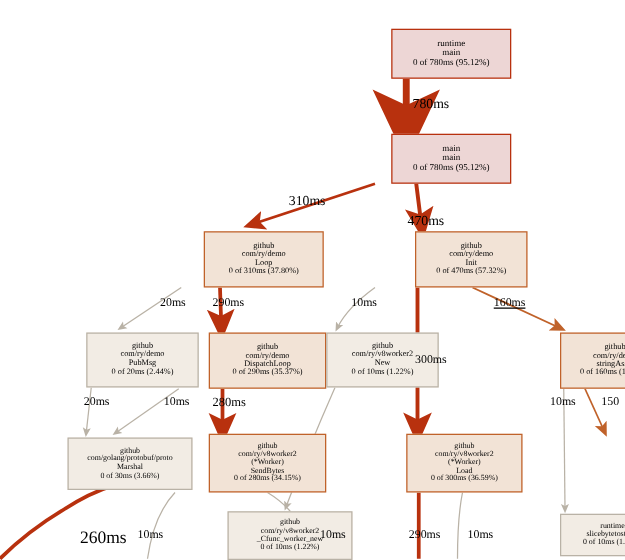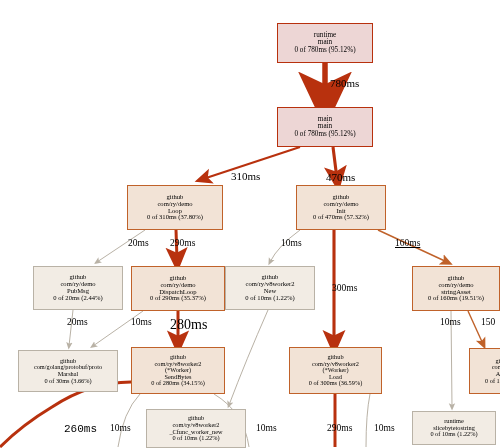--- a/index.html
+++ b/index.html
@@ -17,20 +17,21 @@
     display:flex;
     flex-direction:column;
     align-items:center;
     justify-content:center;
     text-align:center;
     line-height:1.04;
     white-space:nowrap;
     background:#f2ece4;
     border:1px solid #b9b2a6;
     color:#000000;
+    margin-left:36px;
   }
   .node-box .ln{display:block;}
   .edge-label{
     position:absolute;
     font-family:"Liberation Serif", serif;
     color:#000000;
     white-space:nowrap;
     line-height:1;
   }
 </style>
@@ -210,30 +211,30 @@
       <span class="ln">0 of 10ms (1.22%)</span>
     </div>
     <div class="node-box" style="left: 412px; top: 411px; width: 84px; height: 34px; font-size: 6.3px; background: rgb(242, 236, 228); border: 1px solid rgb(185, 178, 166);">
       <span class="ln">runtime</span>
       <span class="ln">slicebytetostring</span>
       <span class="ln">0 of 10ms (1.22%)</span>
     </div>
   </div>
 <div id="labels-layer">
     <div class="edge-label" style="left: 330px; top: 78px; font-size: 11px; color: rgb(0, 0, 0); text-align: right;">780ms</div>
-    <div class="edge-label" style="left: 231px; top: 171px; font-size: 11px; color: rgb(0, 0, 0); text-align: right;">310ms</div>
+    <div class="edge-label" style="left: 231px; top: 156px; font-size: 11px; color: rgb(0, 0, 0); text-align: right;">310ms</div>
     <div class="edge-label" style="left: 326px; top: 172px; font-size: 11px; color: rgb(0, 0, 0);">470ms</div>
     <div class="edge-label" style="left: 128px; top: 239px; font-size: 9.5px; color: rgb(0, 0, 0);">20ms</div>
     <div class="edge-label" style="left: 170px; top: 239px; font-size: 9.5px; color: rgb(0, 0, 0);">290ms</div>
     <div class="edge-label" style="left: 281px; top: 239px; font-size: 9.5px; color: rgb(0, 0, 0);">10ms</div>
     <div class="edge-label" style="left: 395px; top: 239px; font-size: 9.5px; color: rgb(0, 0, 0); text-decoration: underline;">160ms</div>
     <div class="edge-label" style="left: 67px; top: 318px; font-size: 9.5px; color: rgb(0, 0, 0);">20ms</div>
     <div class="edge-label" style="left: 131px; top: 318px; font-size: 9.5px; color: rgb(0, 0, 0);">10ms</div>
-    <div class="edge-label" style="left: 170px; top: 318px; font-size: 14px; color: rgb(0, 0, 0);">280ms</div>
+    <div class="edge-label" style="left: 170px; top: 318px; font-size: 10px; color: rgb(0, 0, 0);">280ms</div>
     <div class="edge-label" style="left: 332px; top: 284px; font-size: 9.5px; color: rgb(0, 0, 0);">300ms</div>
     <div class="edge-label" style="left: 440px; top: 318px; font-size: 9.5px; color: rgb(0, 0, 0);">10ms</div>
     <div class="edge-label" style="left: 481px; top: 318px; font-size: 9.5px; color: rgb(0, 0, 0);">150</div>
-    <div class="edge-label" style="left: 64px; top: 424px; font-size: 11px; color: rgb(0, 0, 0); font-family: Liberation Mono, monospace;">260ms</div>
+    <div class="edge-label" style="left: 64px; top: 424px; font-size: 14px; color: rgb(0, 0, 0);">260ms</div>
     <div class="edge-label" style="left: 110px; top: 424px; font-size: 9.5px; color: rgb(0, 0, 0);">10ms</div>
     <div class="edge-label" style="left: 256px; top: 424px; font-size: 9.5px; color: rgb(0, 0, 0);">10ms</div>
     <div class="edge-label" style="left: 327px; top: 424px; font-size: 9.5px; color: rgb(0, 0, 0);">290ms</div>
     <div class="edge-label" style="left: 374px; top: 424px; font-size: 9.5px; color: rgb(0, 0, 0);">10ms</div>
   </div>
 
 </body></html>

